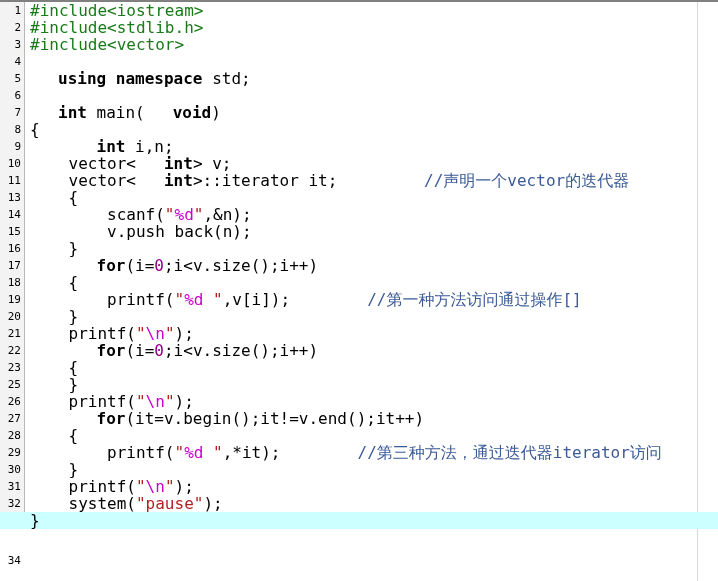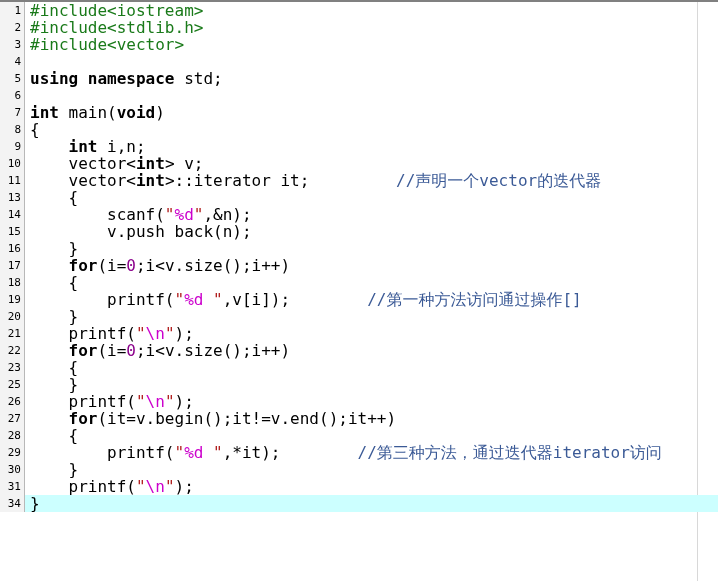--- a/index.html
+++ b/index.html
@@ -58,35 +58,36 @@
     font-size: 11px;
     line-height: 17px;
     color: #000000;
     background: #f3f3f3;
     border-right: 1px solid #b8b8b8;
     box-sizing: content-box;
     user-select: none;
   }
   .code-line.highlight .gutter-cell {
     background: #f3f3f3;
+    margin-top: 40px;
   }
 
   .code-text {
     flex: 1 1 auto;
     padding-left: 5px;
     font-size: 16px;
     line-height: 17px;
     color: #000000;
     white-space: pre;
     overflow: hidden;
   }
 
   
   .tok-pre   { color: #1a7a1a; }              
-  .tok-kw    { color: #000000; font-weight: bold; }
+  .tok-kw    { color: #000000; font-weight: bold; margin-left: 28px; }
   .tok-plain { color: #000000; }
   .tok-str   { color: #b22222; }              
   .tok-esc   { color: #cc00cc; }              
   .tok-num   { color: #8b008b; }              
   .tok-cmt   {
     color: #3b5a96;
     font-family: "DejaVu Sans Mono", "Liberation Mono", monospace;
   }
 </style>
 </head>
@@ -117,15 +118,16 @@
       <div class="code-line"><div class="gutter-cell">21</div><div class="code-text"><span class="tok-plain">    printf(</span><span class="tok-str">"</span><span class="tok-esc">\n</span><span class="tok-str">"</span><span class="tok-plain">);</span></div></div>
       <div class="code-line"><div class="gutter-cell">22</div><div class="code-text"><span class="tok-plain">    </span><span class="tok-kw">for</span><span class="tok-plain">(i=</span><span class="tok-num">0</span><span class="tok-plain">;i&lt;v.size();i++)</span></div></div>
       <div class="code-line"><div class="gutter-cell">23</div><div class="code-text"><span class="tok-plain">    {</span></div></div>
       <div class="code-line"><div class="gutter-cell">25</div><div class="code-text"><span class="tok-plain">    }</span></div></div>
       <div class="code-line"><div class="gutter-cell">26</div><div class="code-text"><span class="tok-plain">    printf(</span><span class="tok-str">"</span><span class="tok-esc">\n</span><span class="tok-str">"</span><span class="tok-plain">);</span></div></div>
       <div class="code-line"><div class="gutter-cell">27</div><div class="code-text"><span class="tok-plain">    </span><span class="tok-kw">for</span><span class="tok-plain">(it=v.begin();it!=v.end();it++)</span></div></div>
       <div class="code-line"><div class="gutter-cell">28</div><div class="code-text"><span class="tok-plain">    {</span></div></div>
       <div class="code-line"><div class="gutter-cell">29</div><div class="code-text"><span class="tok-plain">        printf(</span><span class="tok-str">"</span><span class="tok-esc">%d</span><span class="tok-str"> "</span><span class="tok-plain">,*it);</span><span class="tok-plain">        </span><span class="tok-cmt">//第三种方法，通过迭代器iterator访问</span></div></div>
       <div class="code-line"><div class="gutter-cell">30</div><div class="code-text"><span class="tok-plain">    }</span></div></div>
       <div class="code-line"><div class="gutter-cell">31</div><div class="code-text"><span class="tok-plain">    printf(</span><span class="tok-str">"</span><span class="tok-esc">\n</span><span class="tok-str">"</span><span class="tok-plain">);</span></div></div>
+      <div class="code-line"><div class="gutter-cell">32</div><div class="code-text"><span class="tok-plain">    system(</span><span class="tok-str">"pause"</span><span class="tok-plain">);</span></div></div>
       <div class="code-line highlight"><div class="gutter-cell">34</div><div class="code-text"><span class="tok-plain">}</span></div></div>
     </div>
 </div>
 
 </body></html>

